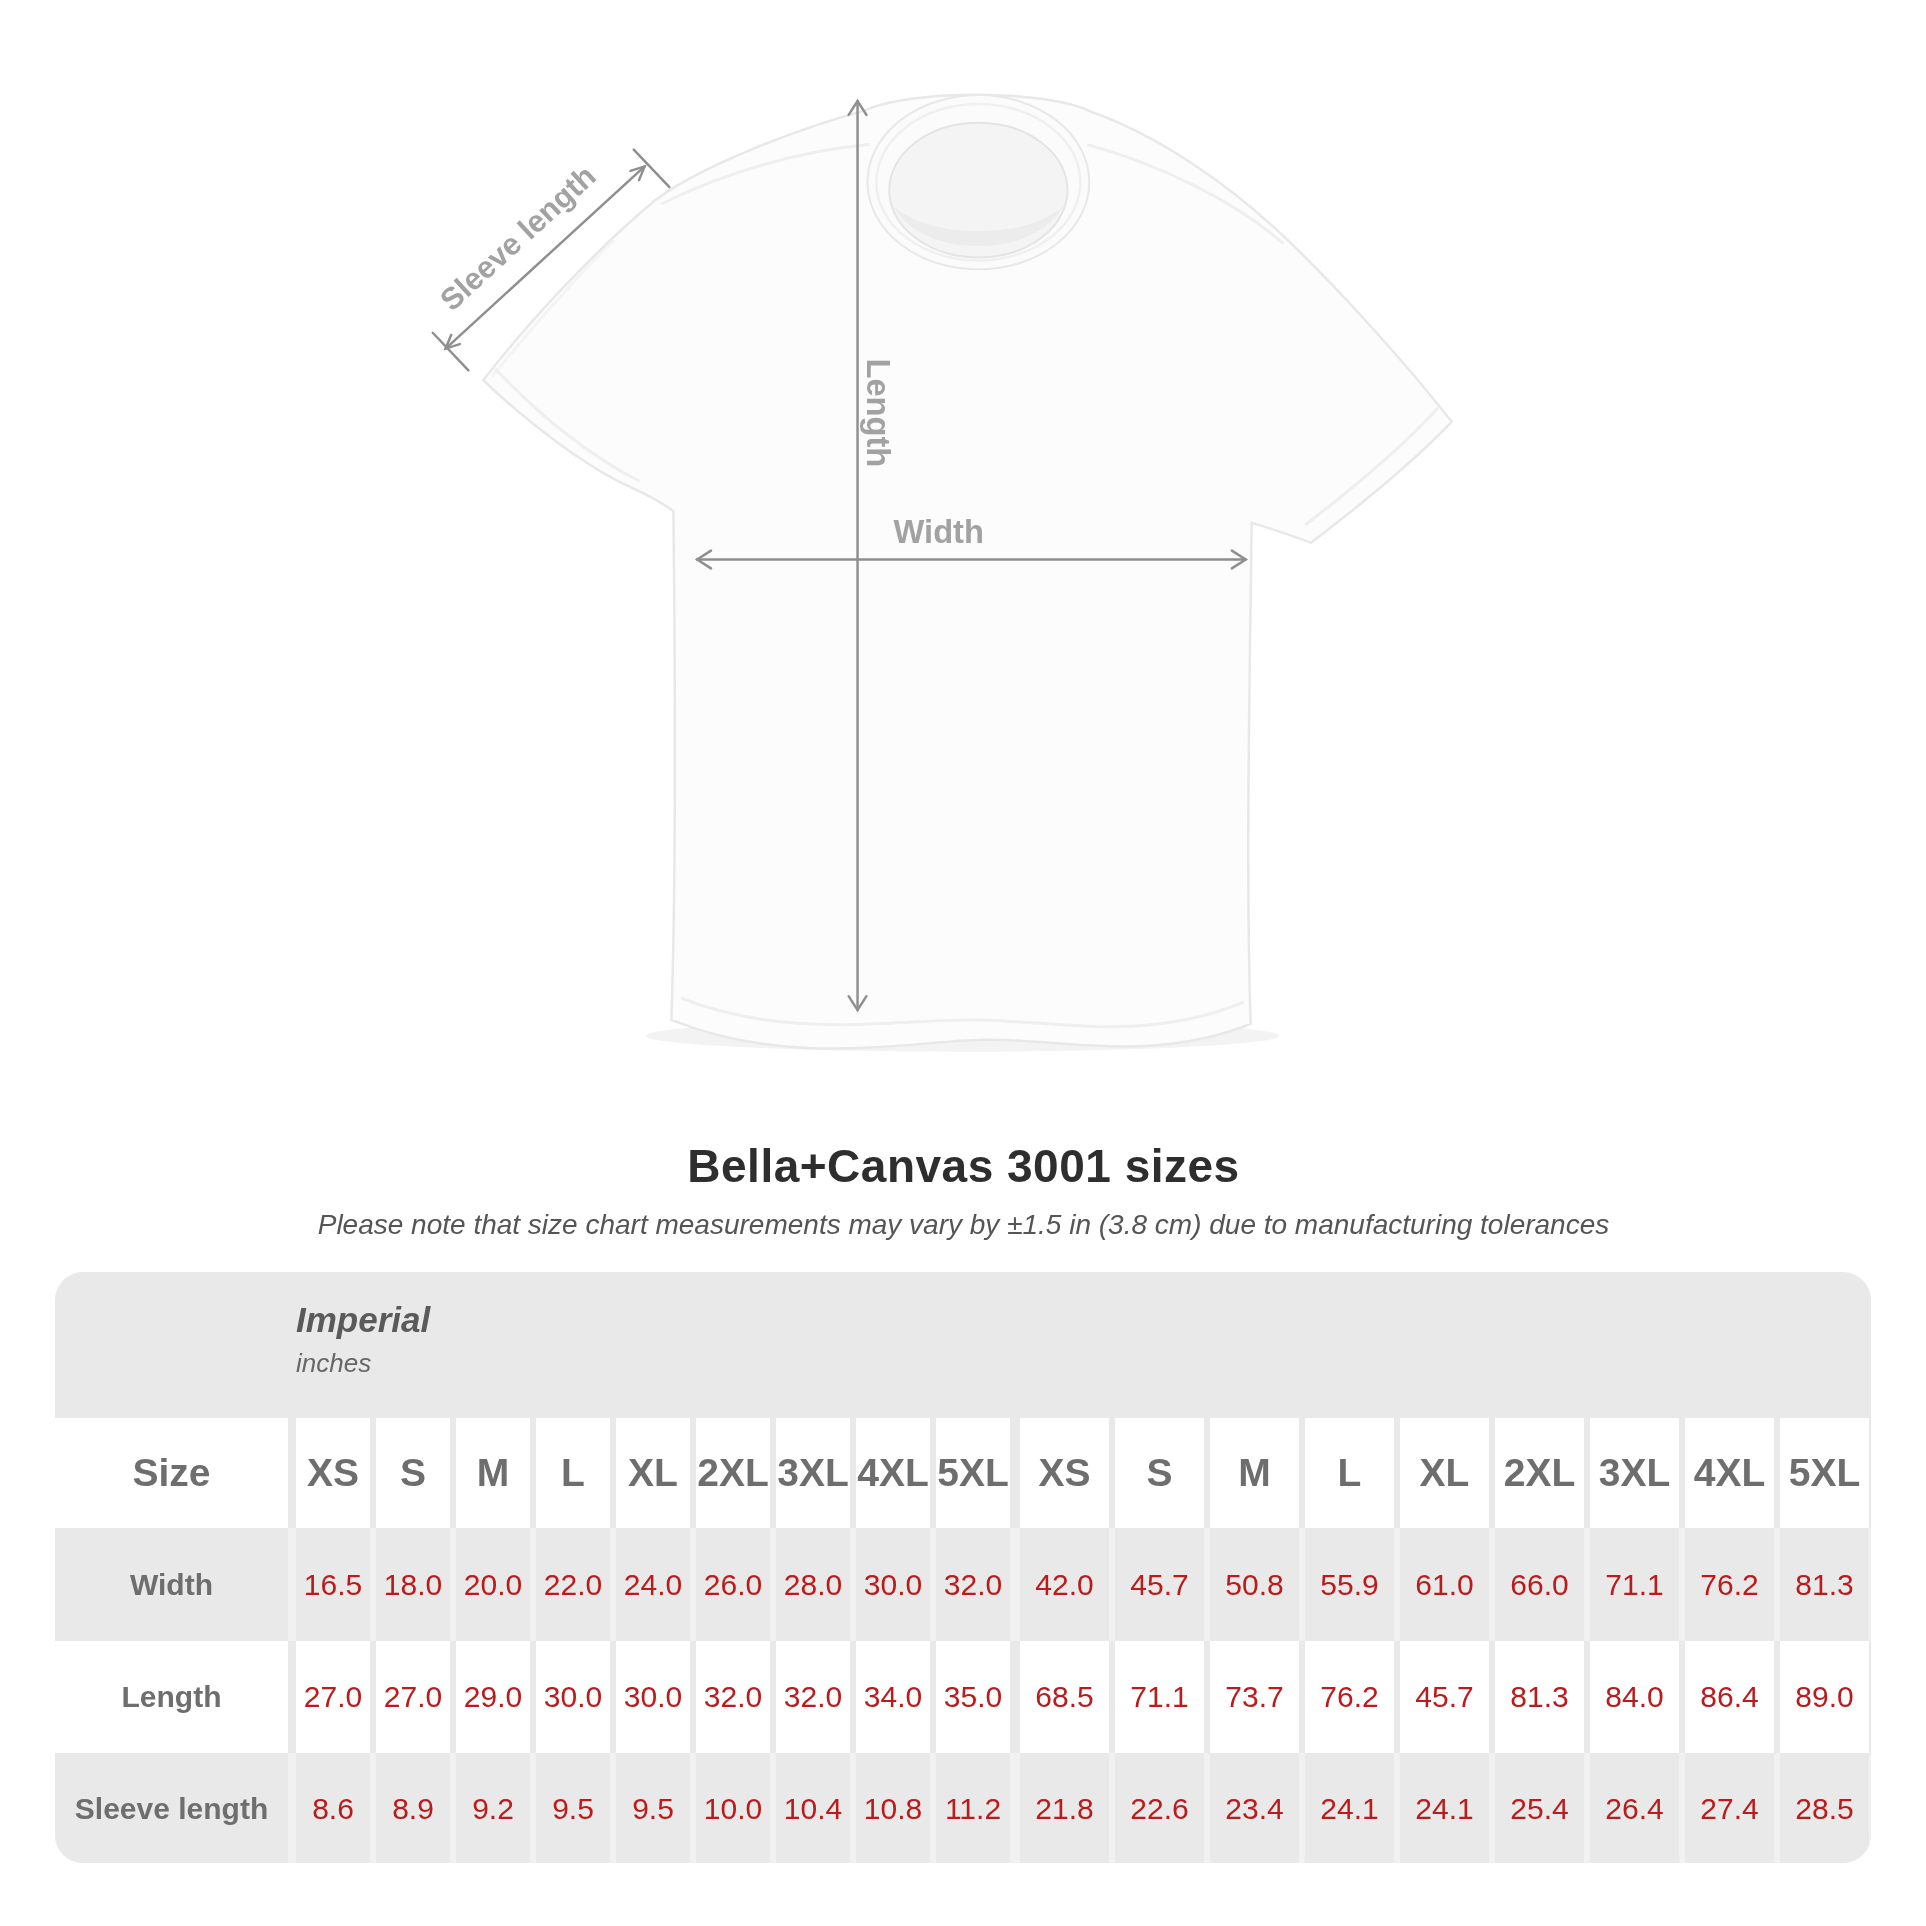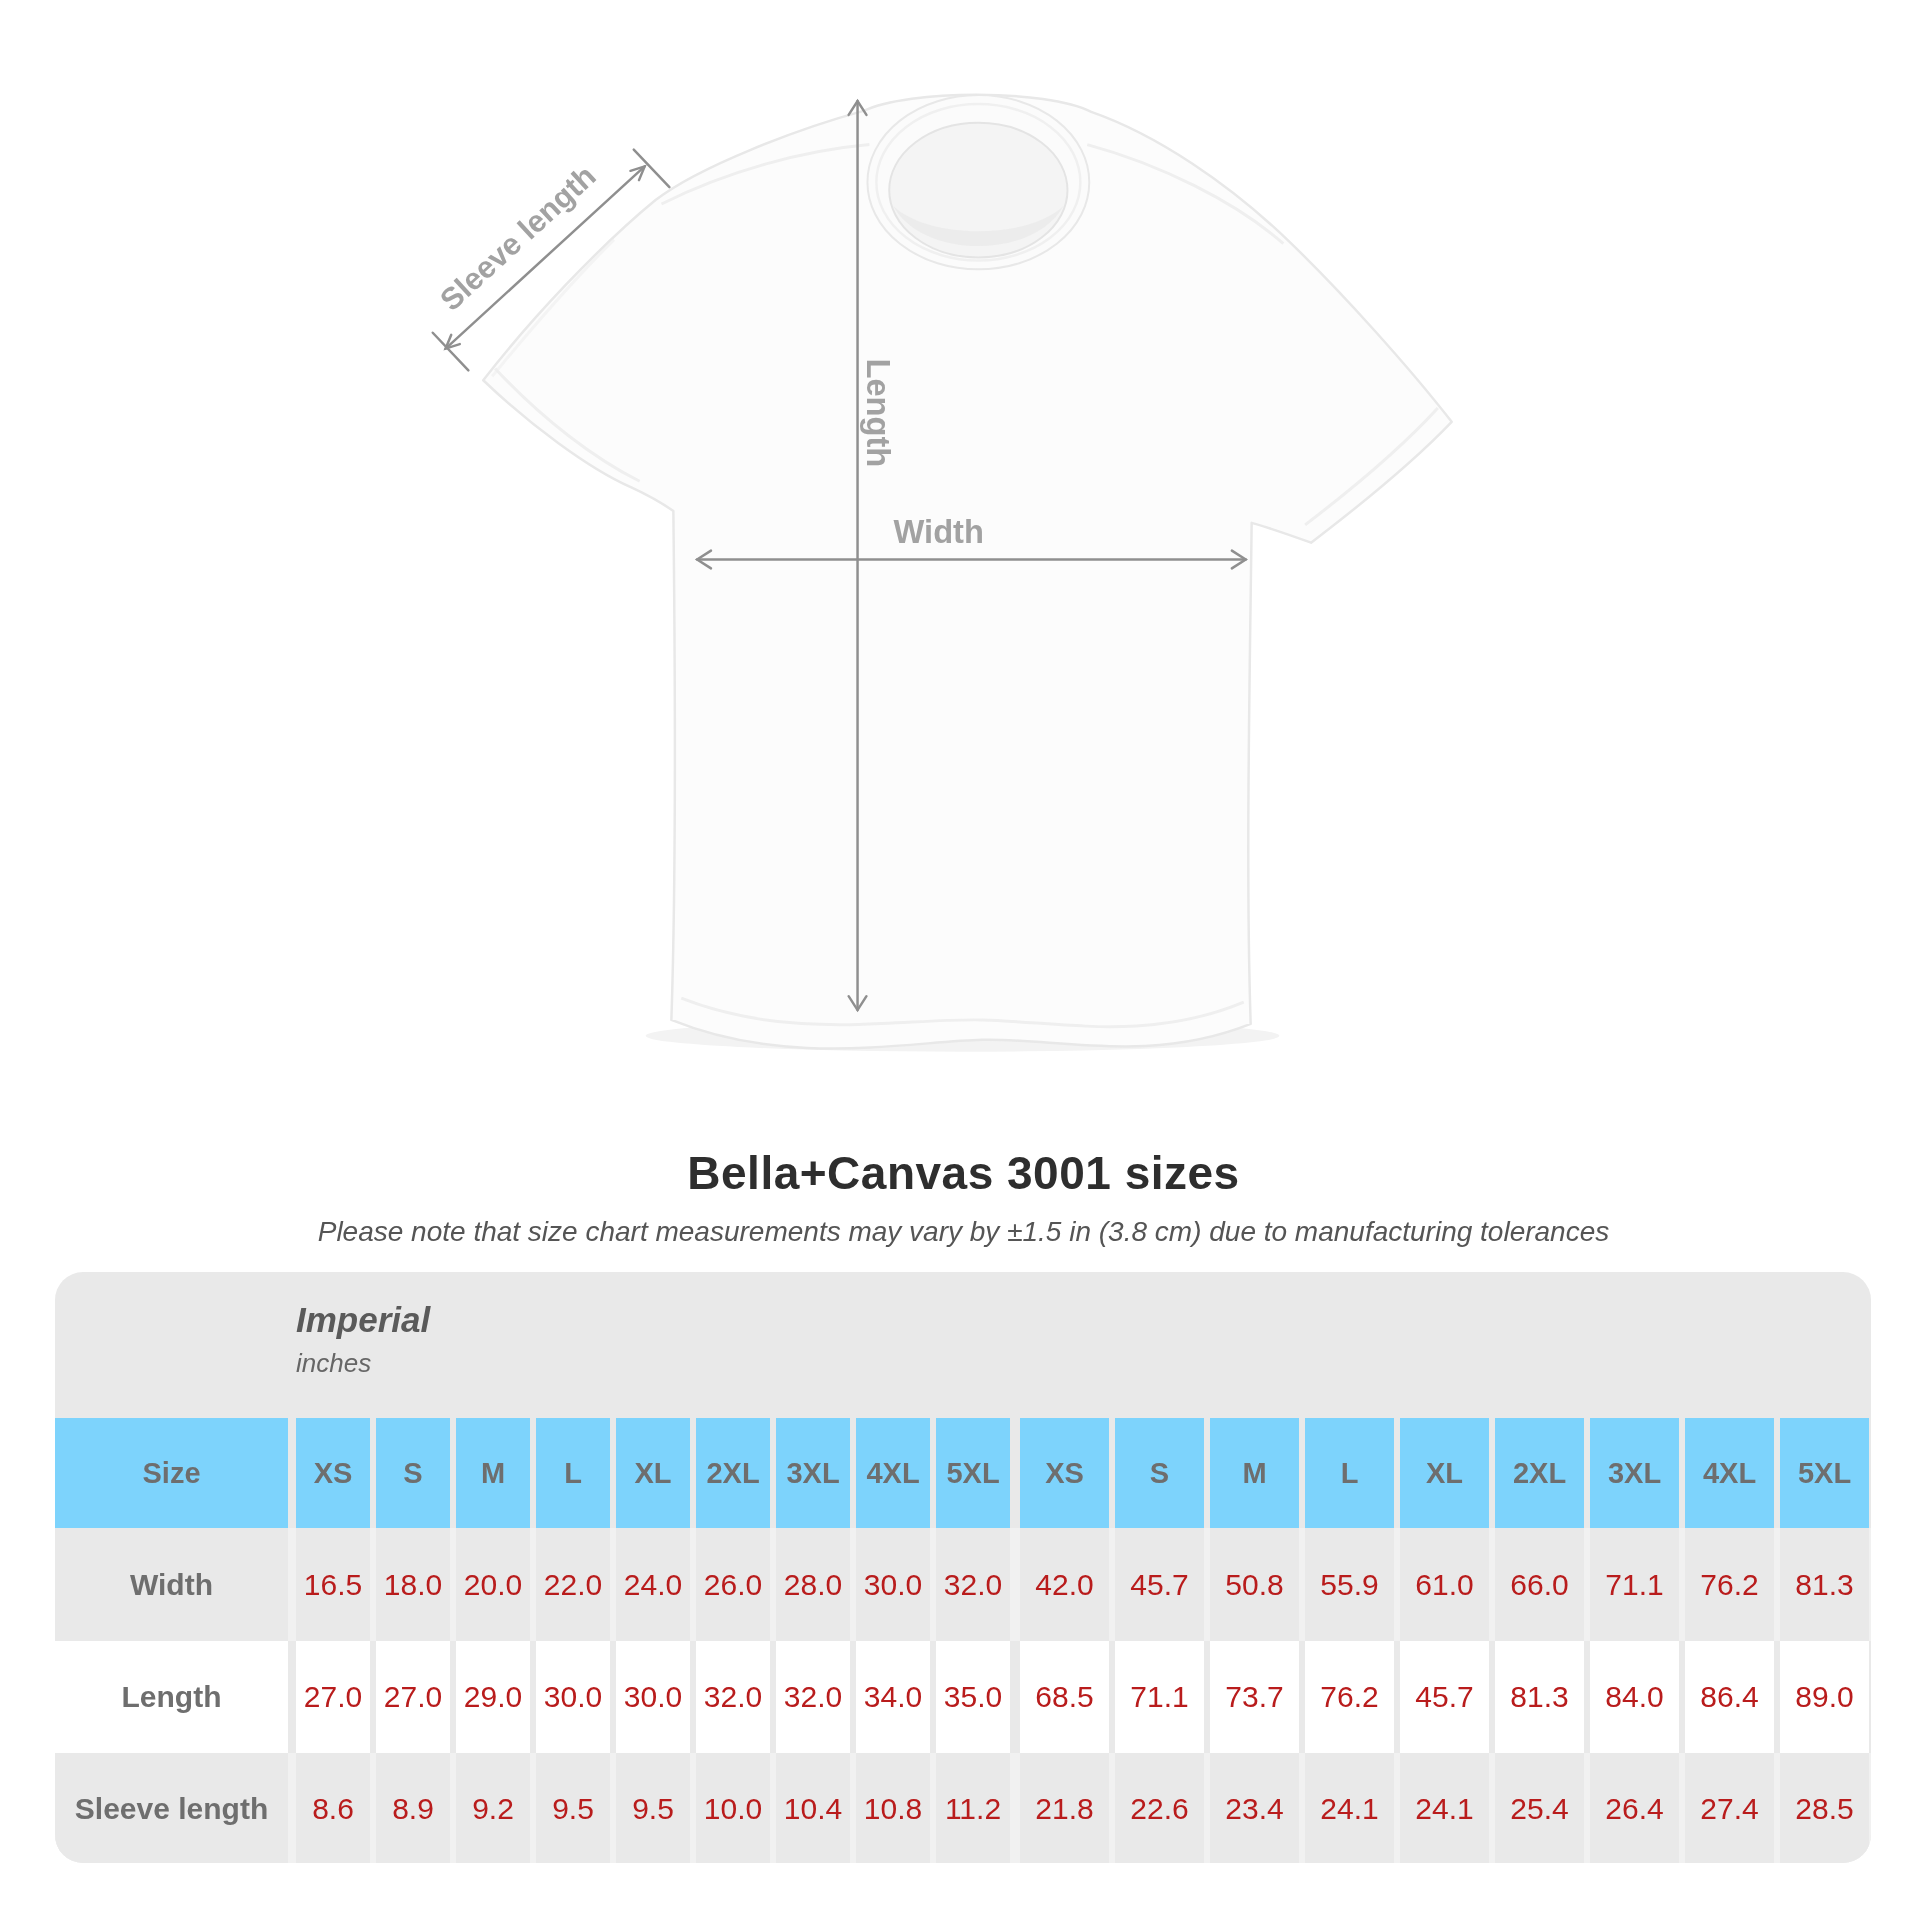--- a/index.html
+++ b/index.html
@@ -4,42 +4,42 @@
 <style>
   html,body{margin:0;padding:0;background:#ffffff;}
   #page{
     position:relative;width:1927px;height:1927px;background:#ffffff;overflow:hidden;
     font-family:"Liberation Sans", sans-serif;
   }
   
   #diagram{position:absolute;left:0;top:0;width:1927px;height:1119px;}
   
   #heading{position:absolute;left:0;top:1131px;width:100%;text-align:center;}
-  #heading h1{margin:15px;font-size:46px;font-weight:bold;color:#2e2e2e;letter-spacing:0.5px;}
+  #heading h1{margin:8px;font-size:46px;font-weight:bold;color:#2e2e2e;letter-spacing:0.5px;}
   #heading p{margin:16px 0 0 0;font-size:28px;font-style:italic;color:#555555;}
   
   #sizetable{
     position:absolute;left:55px;top:1272px;width:1816px;height:591px;
     background:#e9e9e9;border-radius:28px;overflow:hidden;
   }
   .unitband{position:absolute;top:0;left:0;width:100%;height:146px;}
   .unitblock{position:absolute;top:0;height:146px;text-align:left;}
   .unitblock .uname{margin-top:28px;font-size:35px;font-weight:bold;font-style:italic;color:#5a5a5a;}
   .unitblock .uunit{margin-top:8px;font-size:26px;font-style:italic;color:#666666;}
   #ub-imperial{left:241px;width:717px;}
   #ub-metric{left:967px;width:849px;}
   #rows{position:absolute;left:0;top:146px;width:100%;}
   .row{display:flex;align-items:stretch;}
   .cell{display:flex;align-items:center;justify-content:center;font-size:30px;}
   .lab{width:233px;font-weight:bold;color:#6e6e6e;}
   .ci{width:74px;}
   .cm{width:89px;}
   .m6{margin-left:6px;} .m8{margin-left:8px;} .m10{margin-left:10px;}
   .r-head{height:110px;background:transparent;}
-  .r-head .cell{background:#7dd3fc;font-weight:bold;color:#6e6e6e;font-size:29px;}
+  .r-head .cell{background:#ffffff;font-weight:bold;color:#6e6e6e;font-size:39px;}
   .r-white{background:transparent;}
   .r-white .cell{background:#ffffff;}
   .r-gray{background:#f1f1f1;}
   .r-gray .cell{background:#e9e9e9;}
   .r1{height:113px;} .r2{height:112px;} .r3{height:111px;}
   .val{color:#b91c1c;font-weight:normal;}
 </style>
 </head>
 <body>
 

